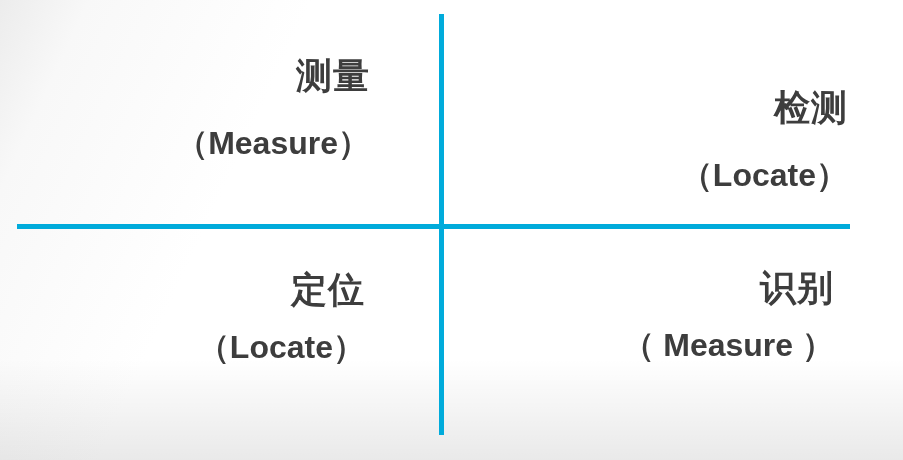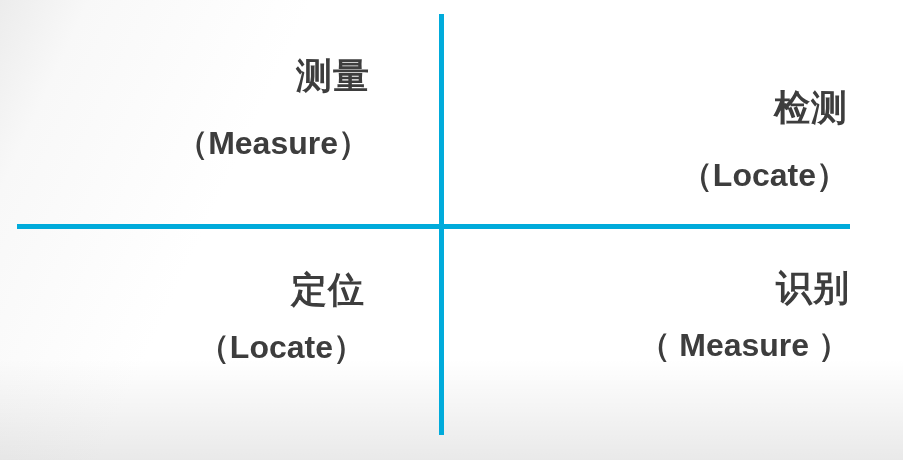--- a/index.html
+++ b/index.html
@@ -48,21 +48,21 @@
     font-size: 32px;
     font-weight: bold;
     line-height: 34px;
   }
   .quadrant.top .en    { margin-top: 32px; }
   .quadrant.bottom .en { margin-top: 22px; }
 
   .q-top-left     { left: 30px;  top: 56px;  }
   .q-top-right    { left: 508px; top: 56px;  }
   .q-bottom-left  { left: 25px;  top: 270px; }
-  .q-bottom-right { left: 510px; top: 268px; }
+  .q-bottom-right { left: 494px; top: 268px; }
 </style>
 </head>
 <body>
 
 <div class="slide">
 
   <div class="axis vertical" style="background-color: rgb(0, 171, 219);"></div>
 
   <div class="axis horizontal" style="background-color: rgb(0, 171, 219);"></div>
 

